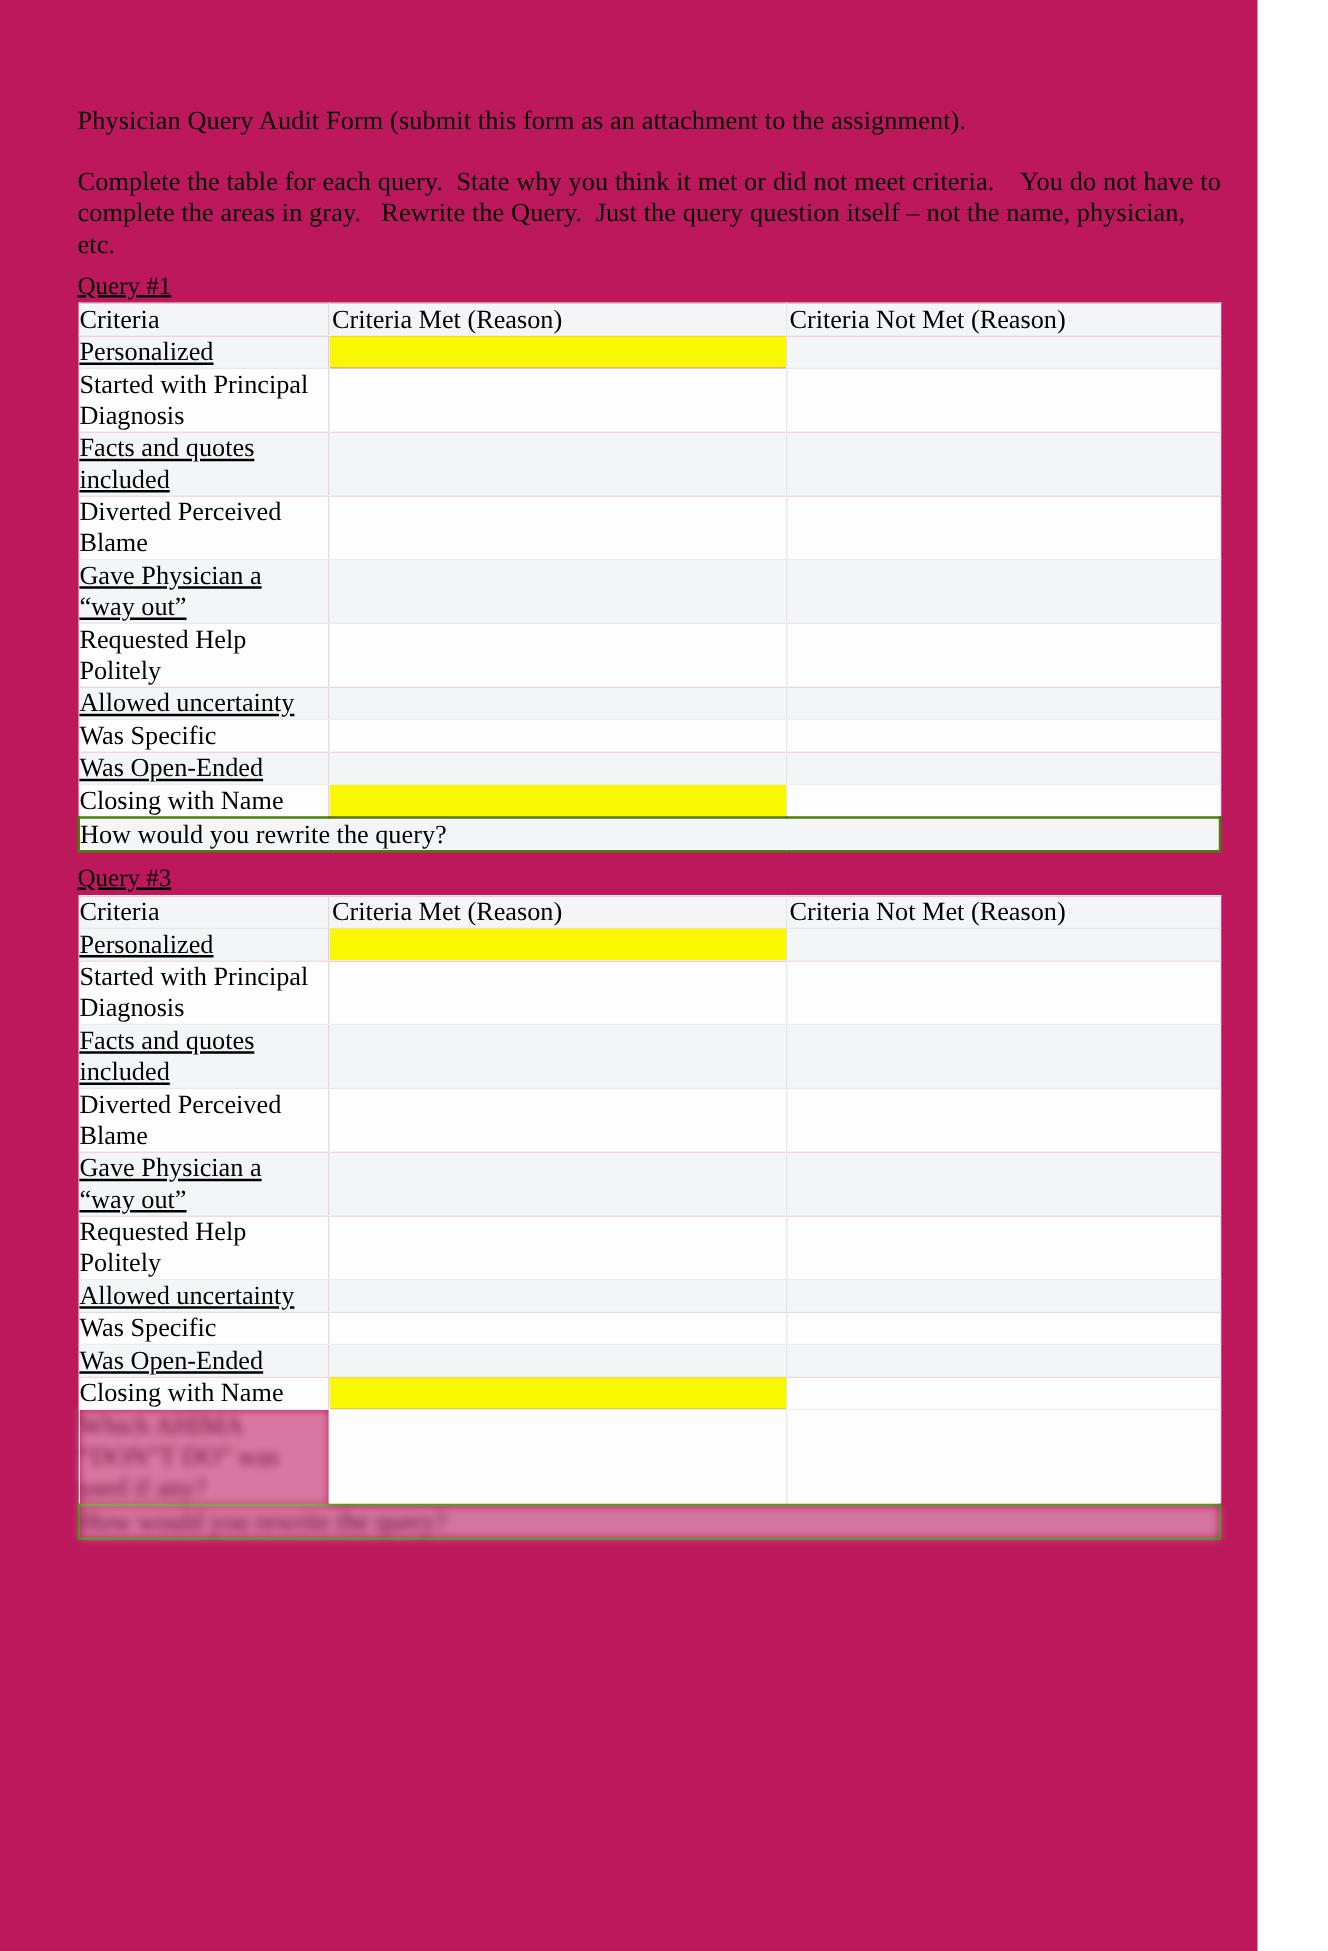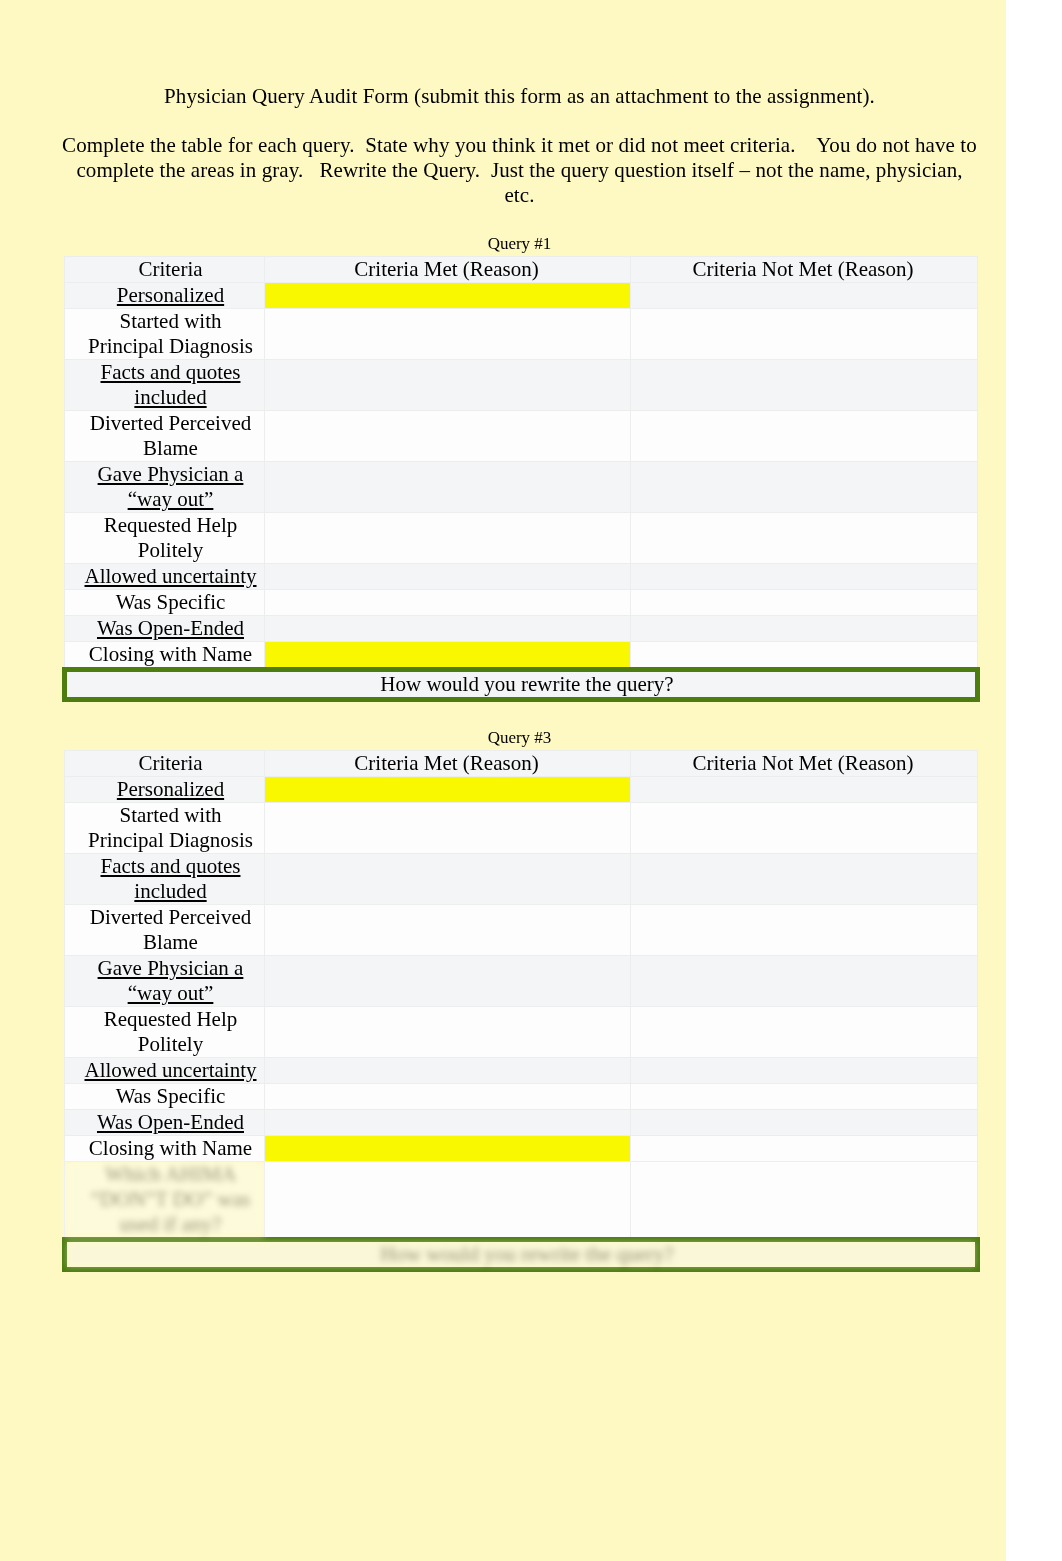--- a/index.html
+++ b/index.html
@@ -14,44 +14,44 @@
     color: #000000;
     position: relative;
     overflow: hidden;
   }
 
   .page {
     position: absolute;
     left: 0; top: 0;
     width: 1006px;
     height: 1561px;
-    background: #fef9c3;
-    text-align: center;
+    background: #be185d;
   }
 
   .content {
     position: absolute;
     left: 62px;
     top: 84px;
     width: 915px;
   }
 
   .intro-line {
     font-size: 21px;
     line-height: 25px;
     letter-spacing: 0.1px;
     white-space: pre-wrap;
   }
 
   .spacer-para { height: 24px; }
 
   .query-label {
-    font-size: 17px;
+    font-size: 20px;
     line-height: 25px;
-    margin-top: 23px;
+    margin-top: 9px;
+    text-decoration: underline;
   }
 
   
   .audit-table {
     border-collapse: collapse;
     width: 913px;
     table-layout: fixed;
     margin-top: 0px;
   }
   .audit-table col.c1 { width: 200px; }
@@ -63,21 +63,21 @@
     padding: 0 4px 0 2px;
     font-size: 21px;
     line-height: 25px;
     vertical-align: top;
     background: #ffffff;
   }
 
   .audit-table tr.shade td { background: #f4f5f6; text-decoration: underline; }
   .audit-table tr.plain td { background: #fdfdfd; }
 
-  td.crit { padding-left: 16px; }
+  td.crit { padding-left: 0; }
 
   
   tr.hdr td { background: #f4f5f6; }
 
   
   td.hl {
     background: #ffffff !important;
     padding: 0;
     position: relative;
   }
@@ -86,21 +86,21 @@
     background: #faf800;
     height: 25px;
     width: 100%;
   }
 
   
   td.tall { height: 50px; margin-left: 28px; }
   td.tall3 { height: 73px; }
 
   .fullrow td {
-    border: 5px solid #4d7c0f;
+    border: 2px solid #4d7c0f;
   }
 
   .rewrite-row td {
     background: #f4f5f6;
   }
 
   
   .blurred {
     filter: blur(3.2px);
     opacity: 0.42;

